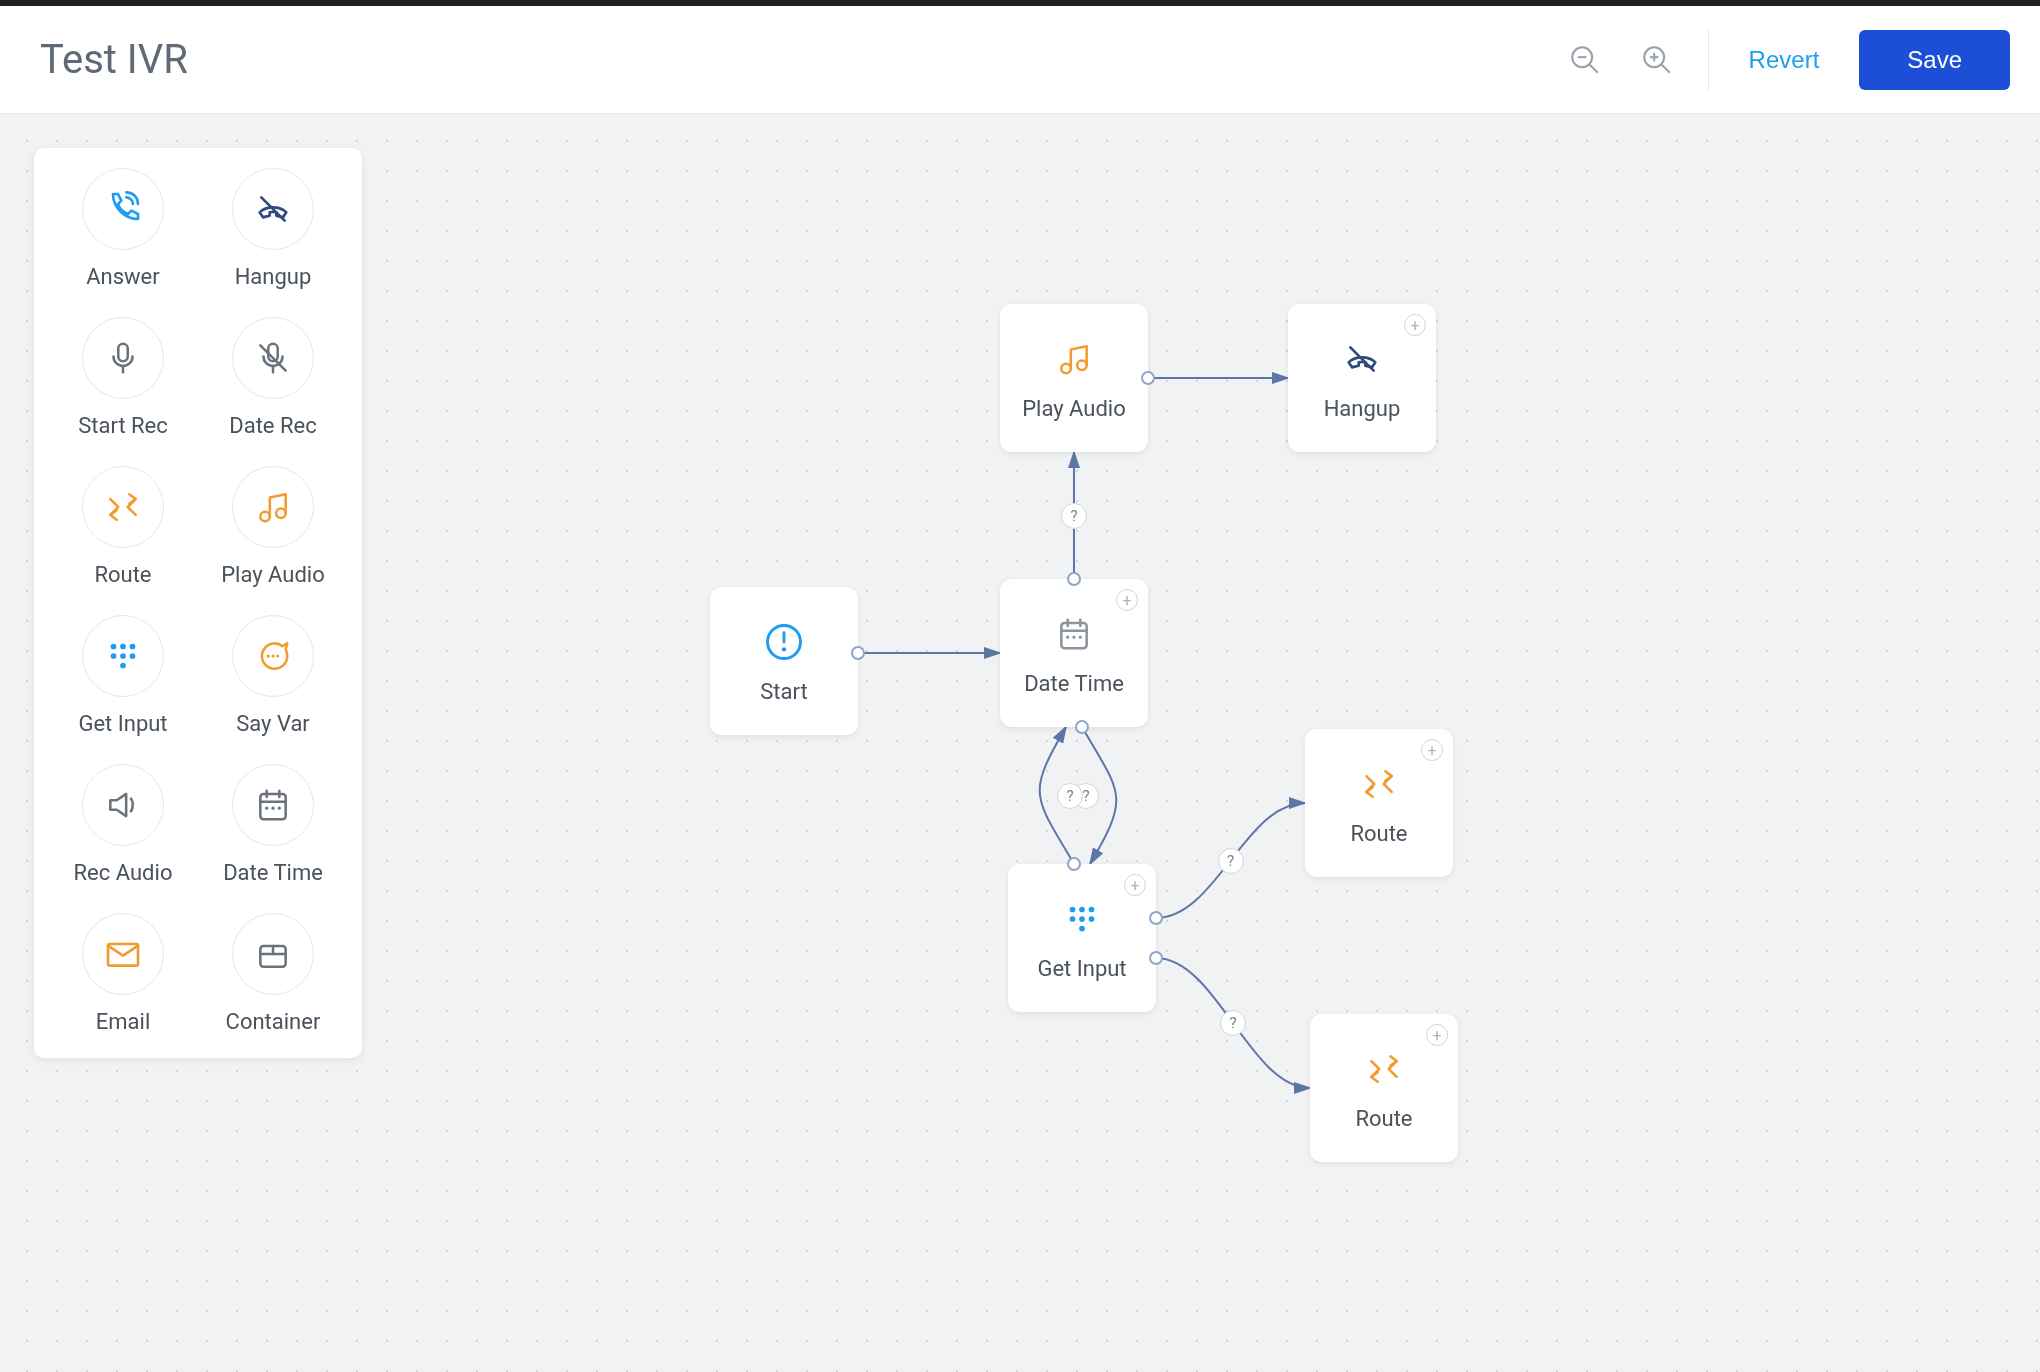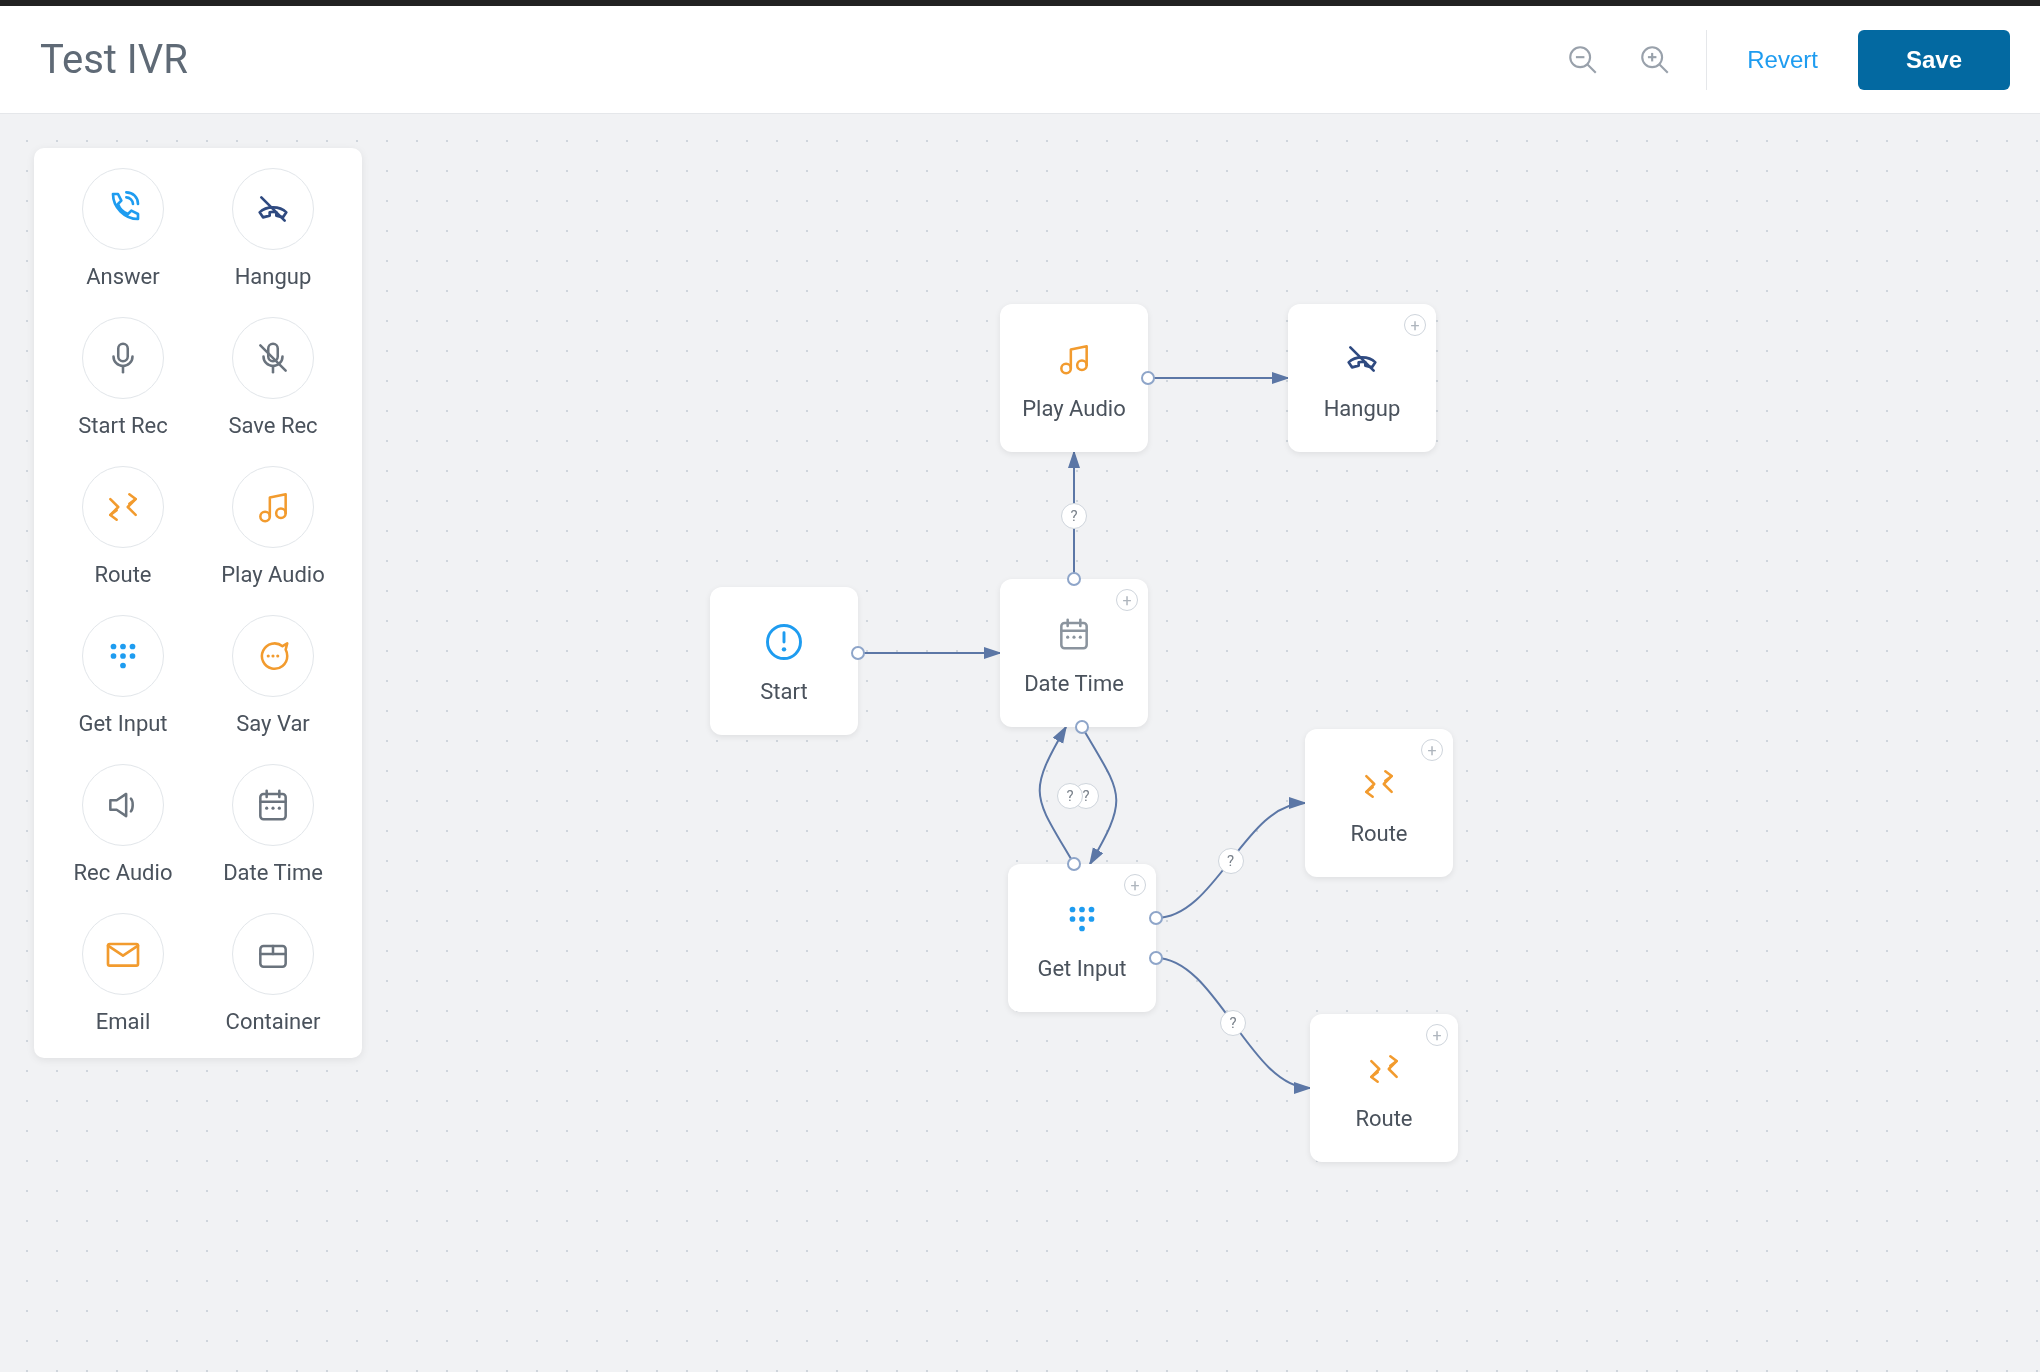--- a/index.html
+++ b/index.html
@@ -47,24 +47,24 @@
   .revert-btn {
     color: #1e9cf0;
     font-size: 24px;
     font-weight: 400;
     background: none;
     border: none;
     cursor: pointer;
     margin-right: 40px;
   }
   .save-btn {
-    background: #0369a1;
+    background: #1d4ed8;
     color: #fff;
     font-size: 24px;
-    font-weight: 700;
+    font-weight: 400;
     border: none;
     border-radius: 6px;
     padding: 16px 48px;
     cursor: pointer;
   }
 
   .workspace {
     position: relative;
     height: calc(1372px - 114px);
     background-color: #f1f2f4;
@@ -247,21 +247,21 @@
       </div>
       <div class="palette-item">
         <div class="palette-icon">
           <svg width="38" height="38" viewBox="0 0 24 24">
             <rect stroke="#6a737d" fill="none" stroke-width="1.6" stroke-linecap="round" stroke-linejoin="round" x="9" y="3" width="6" height="11" rx="3"></rect>
             <path stroke="#6a737d" fill="none" stroke-width="1.6" stroke-linecap="round" stroke-linejoin="round" d="M6 11a6 6 0 0 0 12 0"></path>
             <line stroke="#6a737d" fill="none" stroke-width="1.6" stroke-linecap="round" stroke-linejoin="round" x1="12" y1="17" x2="12" y2="21"></line>
             <line stroke="#6a737d" fill="none" stroke-width="1.6" stroke-linecap="round" stroke-linejoin="round" x1="4" y1="4" x2="20" y2="20"></line>
           </svg>
         </div>
-        <div class="palette-label">Save Rec</div>
+        <div class="palette-label">Date Rec</div>
       </div>
       <div class="palette-item">
         <div class="palette-icon">
           <svg width="38" height="38" viewBox="0 0 24 24">
             <path stroke="#f29b2e" fill="none" stroke-width="1.6" stroke-linecap="round" stroke-linejoin="round" d="M4 7l5 5-5 5"></path>
             <path stroke="#f29b2e" fill="none" stroke-width="1.6" stroke-linecap="round" stroke-linejoin="round" d="M20 7l-5 5 5 5"></path>
             <polyline stroke="#f29b2e" fill="none" stroke-width="1.6" stroke-linecap="round" stroke-linejoin="round" points="16 4 20 7 16 10"></polyline>
             <polyline stroke="#f29b2e" fill="none" stroke-width="1.6" stroke-linecap="round" stroke-linejoin="round" points="8 14 4 17 8 20"></polyline>
           </svg>
         </div>

